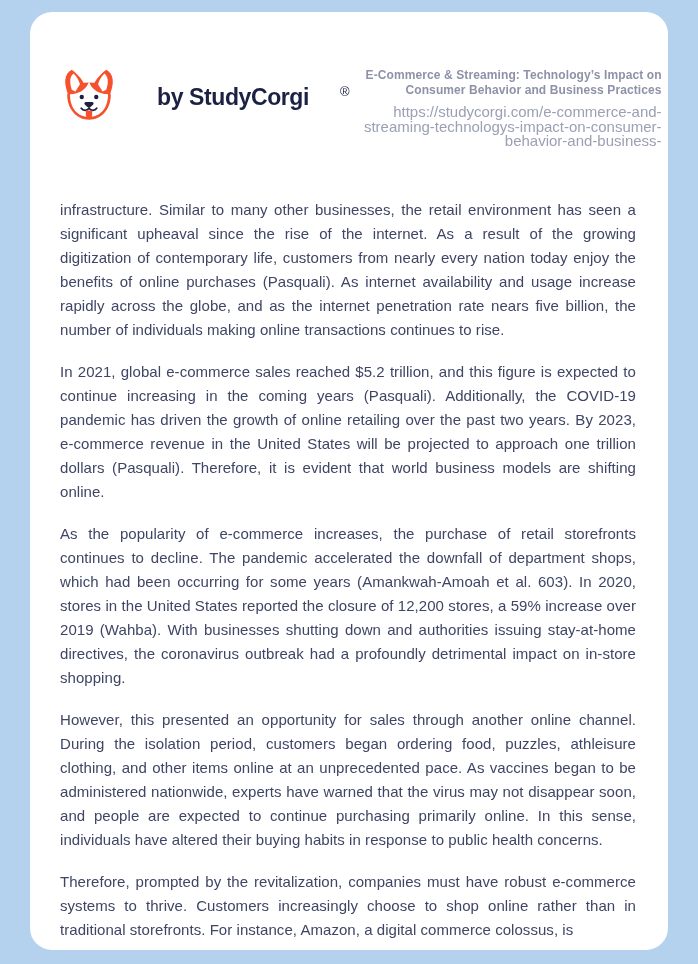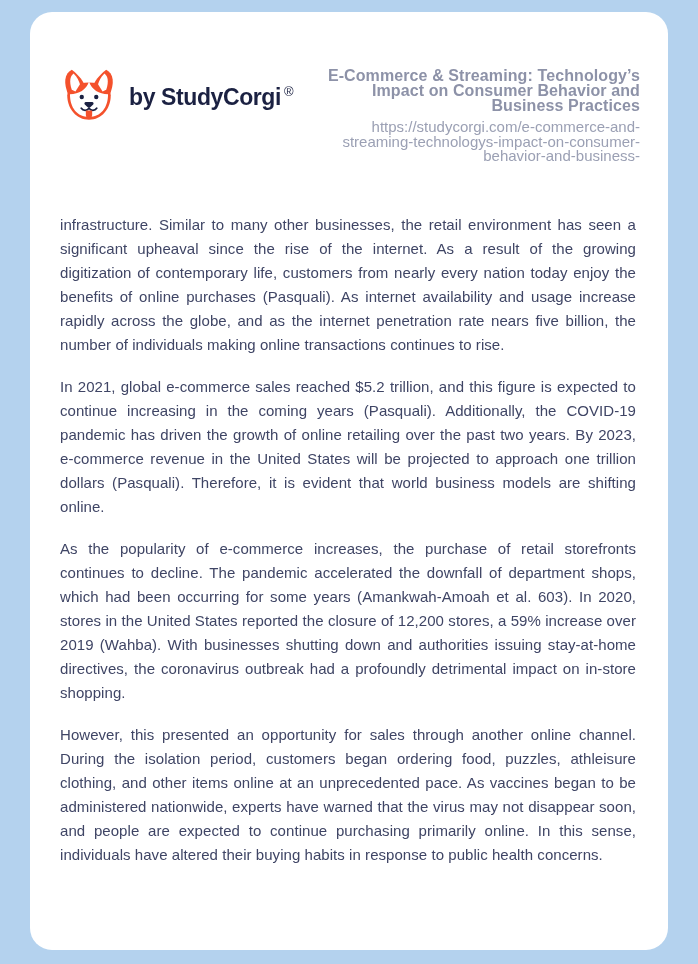--- a/index.html
+++ b/index.html
@@ -29,20 +29,21 @@
     overflow: hidden;
   }
   .header {
     display: flex;
     justify-content: space-between;
     align-items: flex-start;
   }
   .brand {
     display: flex;
     align-items: center;
+    gap: 28px;
   }
   .corgi-icon svg {
     width: 58px;
     height: 62px;
     display: block;
   }
   .brand-text {
     margin-left: 11px;
     font-size: 23px;
     font-weight: 800;
@@ -57,21 +58,21 @@
     font-weight: 400;
     color: #1b2142;
     align-self: center;
   }
   .meta {
     width: 332px;
     padding-top: 2px;
     text-align: right;
   }
   .doc-title {
-    font-size: 16px;
+    font-size: 12px;
     font-weight: bold;
     line-height: 15px;
     letter-spacing: 0.1px;
     color: #8d92a8;
   }
   .doc-url {
     margin-top: 7px;
     margin-left: auto;
     width: 312px;
     font-size: 15px;
@@ -131,16 +132,17 @@
         <div class="doc-title">E-Commerce &amp; Streaming: Technology’s Impact on Consumer Behavior and Business Practices</div>
         <div class="doc-url">https://studycorgi.com/e-commerce-and-streaming-technologys-impact-on-consumer-behavior-and-business-</div>
       </div>
     </div>
 
     <div class="article">
       <p>infrastructure. Similar to many other businesses, the retail environment has seen a significant upheaval since the rise of the internet. As a result of the growing digitization of contemporary life, customers from nearly every nation today enjoy the benefits of online purchases (Pasquali). As internet availability and usage increase rapidly across the globe, and as the internet penetration rate nears five billion, the number of individuals making online transactions continues to rise.</p>
       <p>In 2021, global e-commerce sales reached $5.2 trillion, and this figure is expected to continue increasing in the coming years (Pasquali). Additionally, the COVID-19 pandemic has driven the growth of online retailing over the past two years. By 2023, e-commerce revenue in the United States will be projected to approach one trillion dollars (Pasquali). Therefore, it is evident that world business models are shifting online.</p>
       <p>As the popularity of e-commerce increases, the purchase of retail storefronts continues to decline. The pandemic accelerated the downfall of department shops, which had been occurring for some years (Amankwah-Amoah et al. 603). In 2020, stores in the United States reported the closure of 12,200 stores, a 59% increase over 2019 (Wahba). With businesses shutting down and authorities issuing stay-at-home directives, the coronavirus outbreak had a profoundly detrimental impact on in-store shopping.</p>
       <p>However, this presented an opportunity for sales through another online channel. During the isolation period, customers began ordering food, puzzles, athleisure clothing, and other items online at an unprecedented pace. As vaccines began to be administered nationwide, experts have warned that the virus may not disappear soon, and people are expected to continue purchasing primarily online. In this sense, individuals have altered their buying habits in response to public health concerns.</p>
+      <p>Therefore, prompted by the revitalization, companies must have robust e-commerce systems to thrive. Customers increasingly choose to shop online rather than in traditional storefronts. For instance, Amazon, a digital commerce colossus, is</p>
     </div>
 
   </div>
 </div>
 
 </body></html>

